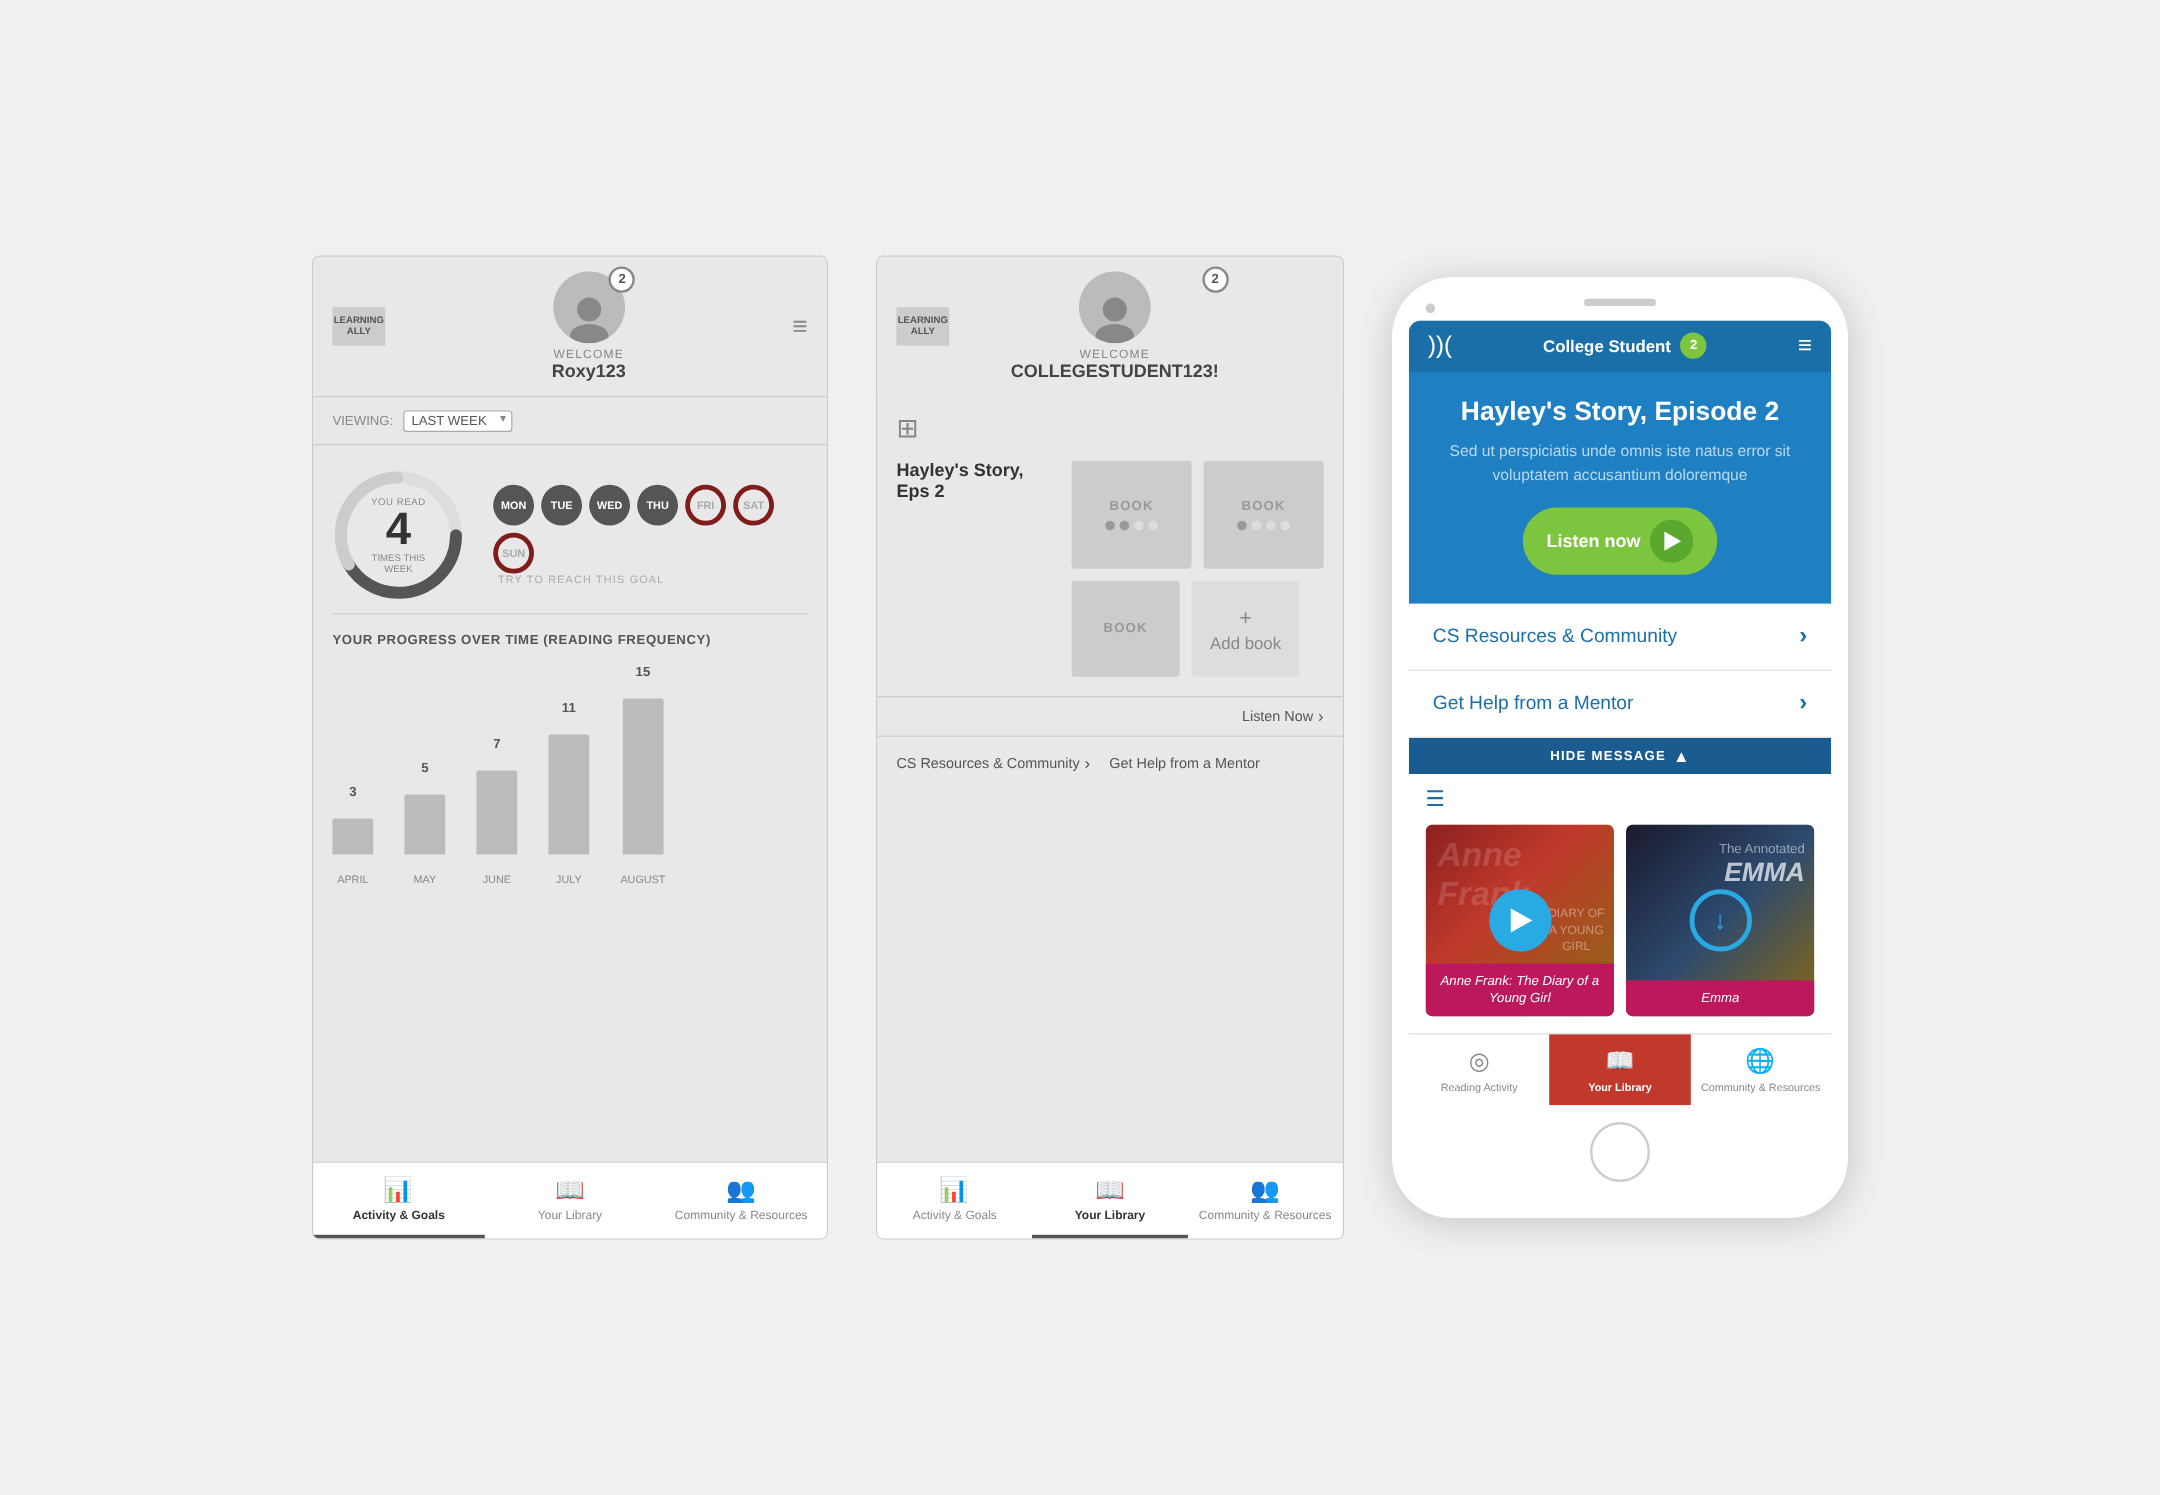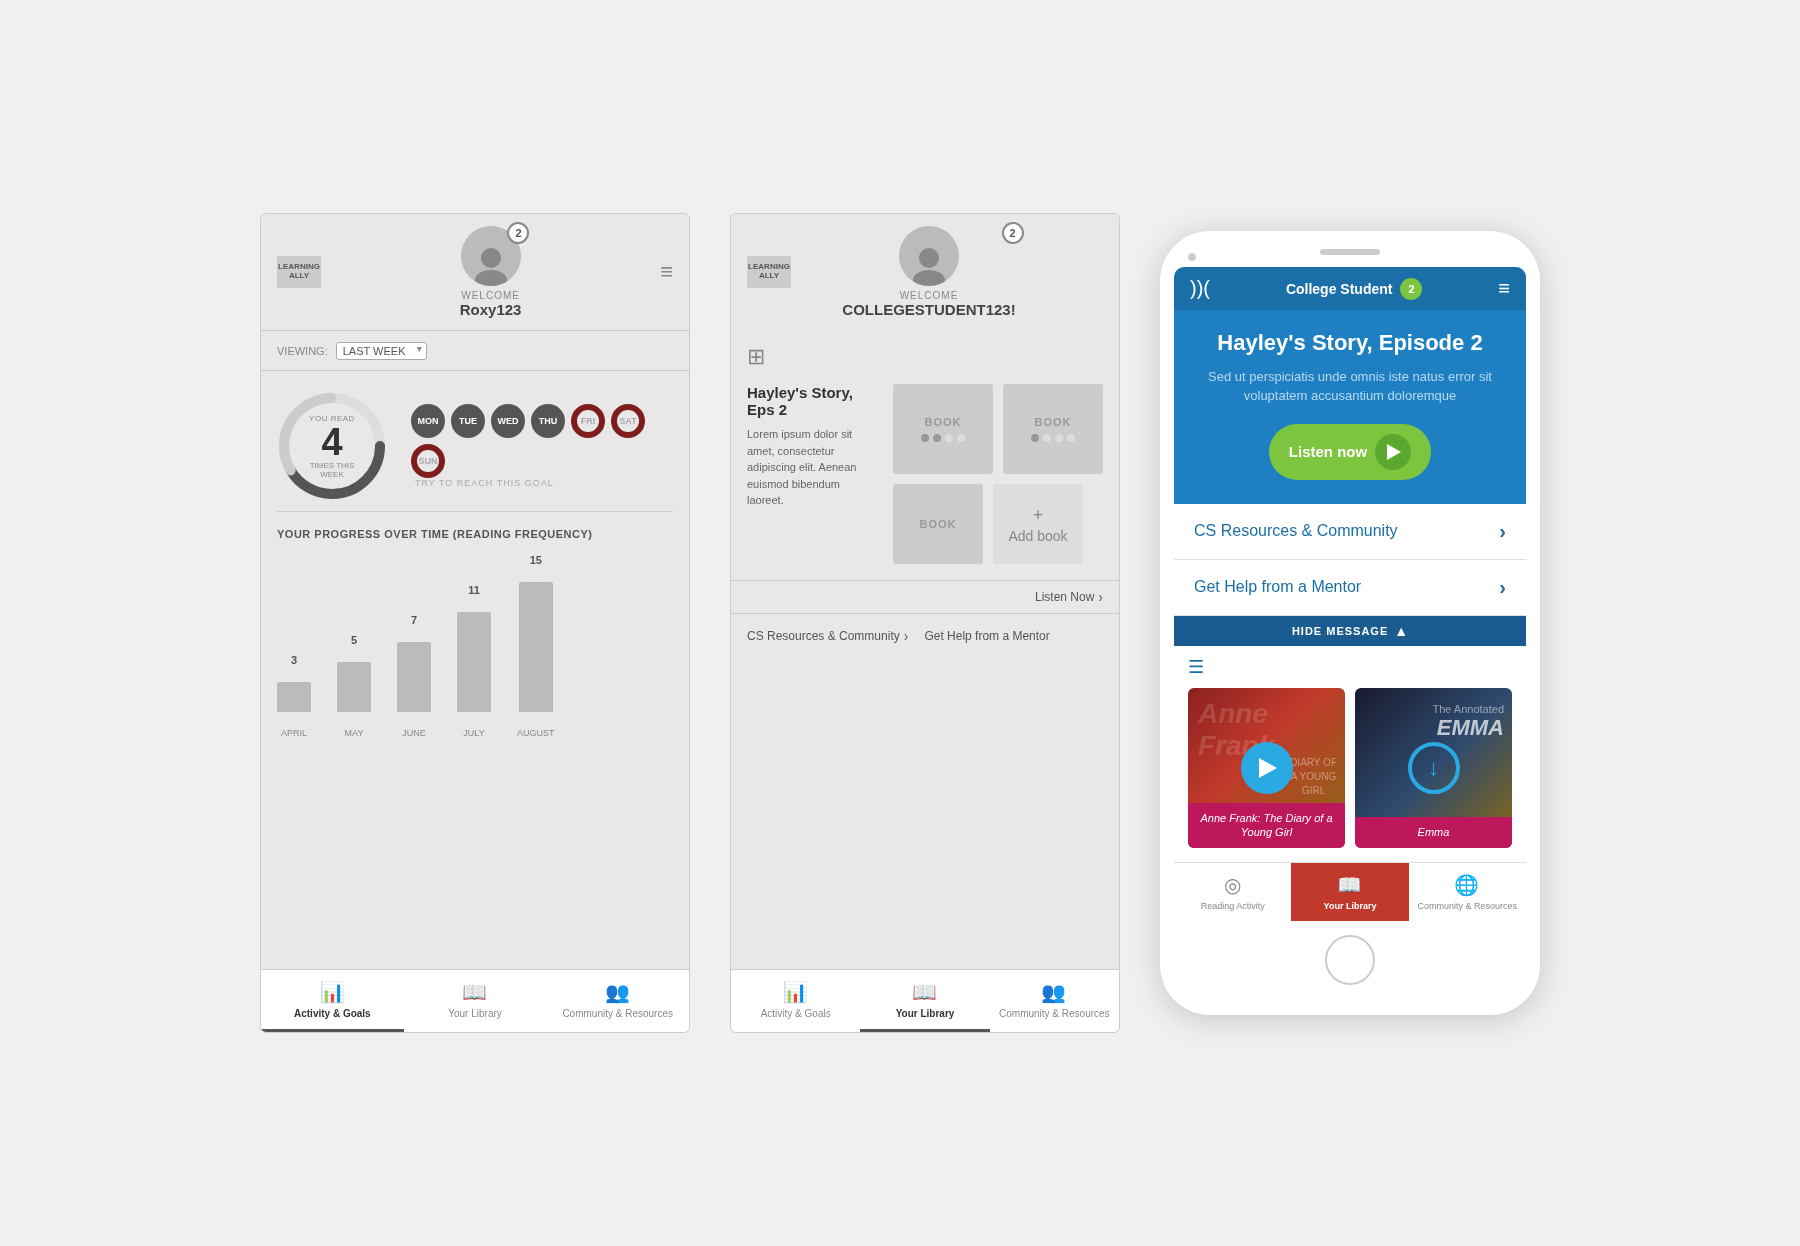--- a/index.html
+++ b/index.html
@@ -136,20 +136,21 @@
     .wf-viewing-label { font-size: 11px; color: #888; text-transform: uppercase; }
     .wf-select {
       border: 1px solid #aaa;
       background: white;
       font-size: 11px;
       padding: 2px 20px 2px 6px;
       border-radius: 3px;
       color: #555;
       appearance: none;
       position: relative;
+      text-align: center;
     }
     .wf-select-wrap { position: relative; display: inline-block; }
     .wf-select-wrap::after { content: '▾'; position: absolute; right: 5px; top: 2px; font-size: 10px; color: #888; pointer-events: none; }
 
     
     .wf-circle-section {
       padding: 20px 16px 10px;
       display: flex;
       align-items: center;
       gap: 24px;
@@ -177,21 +178,21 @@
       width: 34px;
       height: 34px;
       border-radius: 50%;
       display: flex;
       align-items: center;
       justify-content: center;
       font-size: 9px;
       font-weight: bold;
     }
     .day-circle.active { background: #555; color: white; }
-    .day-circle.inactive { background: transparent; color: #aaa; border: 6px solid #7f1d1d; }
+    .day-circle.inactive { background: transparent; color: #aaa; border: 4px solid #7f1d1d; }
 
     .wf-goal-text { font-size: 9px; color: #aaa; text-transform: uppercase; letter-spacing: 1px; margin-left: 4px; }
 
     .wf-divider { height: 1px; background: #ccc; margin: 0 16px; }
 
     
     .wf-chart-section { padding: 16px; }
     .wf-chart-title { font-size: 11px; font-weight: bold; color: #555; margin-bottom: 14px; text-transform: uppercase; letter-spacing: 0.5px; }
     .wf-bar-col { display: flex; flex-direction: column; align-items: center; gap: 16px; justify-content: space-between; }
     .wf-bar { background: #bbb; width: 34px; border-radius: 2px 2px 0 0; }
@@ -651,21 +652,20 @@
       <div class="wf-username">COLLEGESTUDENT123!</div>
     </div>
     <div style="width:36px;"></div>
   </div>
 
   <div class="wf-list-icon">⊞</div>
 
   <div class="wf-book-section">
     <div class="wf-book-info">
       <div class="wf-book-title">Hayley's Story, Eps 2</div>
-      <div class="wf-book-desc">Lorem ipsum dolor sit amet, consectetur adipiscing elit. Aenean euismod bibendum laoreet.</div>
     </div>
     <div class="wf-book-grid">
       <div class="wf-book-row">
         <div class="wf-book-thumb lg">
           BOOK
           <div class="wf-progress-dots">
             <div class="wf-dot"></div>
             <div class="wf-dot"></div>
             <div class="wf-dot dim"></div>
             <div class="wf-dot dim"></div>

